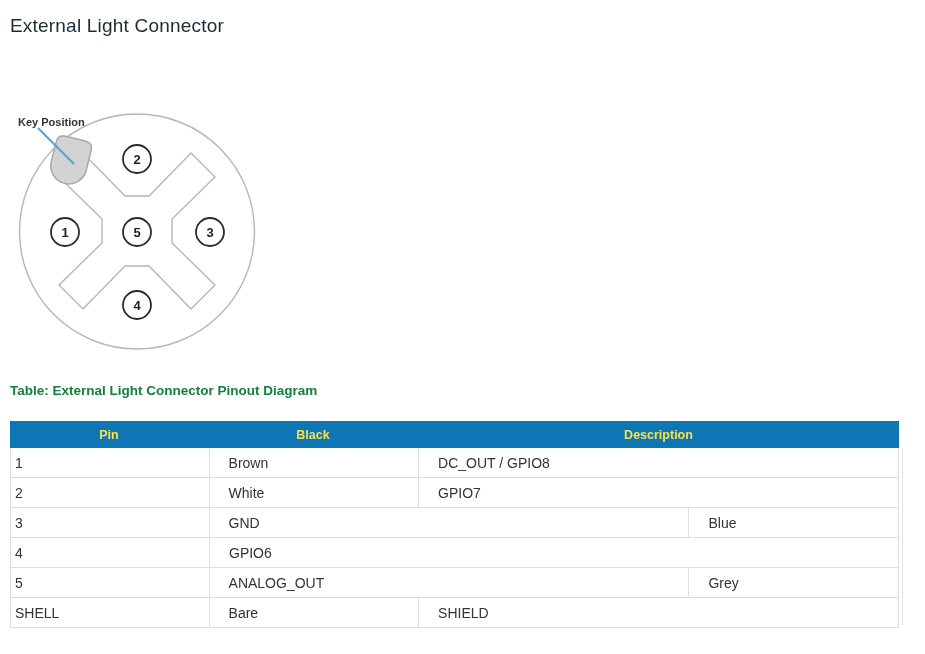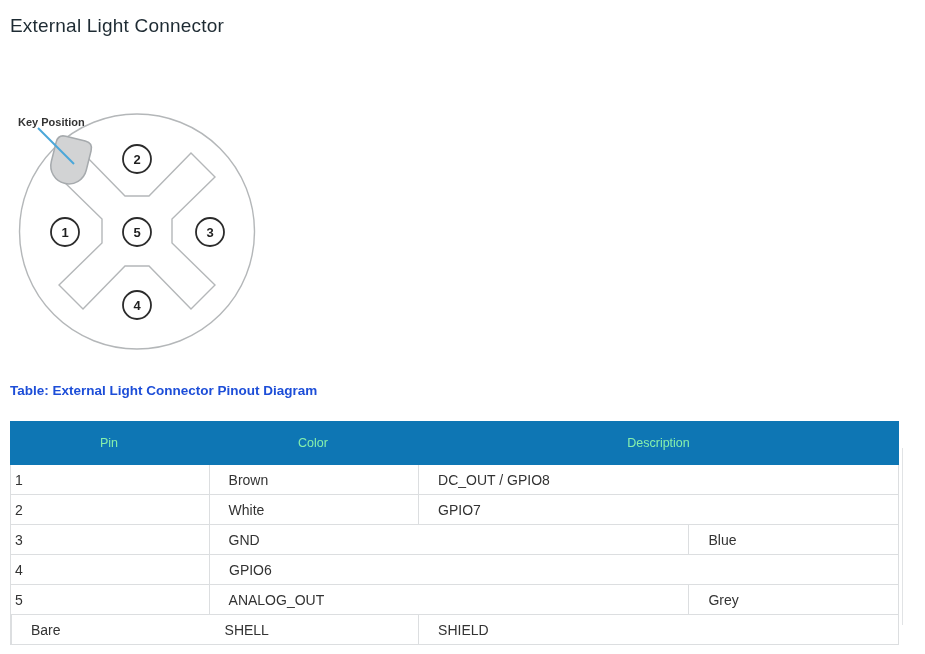--- a/index.html
+++ b/index.html
@@ -12,25 +12,25 @@
     color:#1e2b33;letter-spacing:.2px;
   }
 
   .diagram{position:absolute;left:10px;top:105px;width:260px;height:256px;}
   .diagram svg{display:block;width:260px;height:256px;}
   .diagram text.key-label{font-family:"Liberation Sans",sans-serif;font-size:11px;font-weight:700;fill:#333;}
   .diagram text.pin-num{font-family:"Liberation Sans",sans-serif;font-size:13px;font-weight:700;fill:#1f1f1f;}
 
   .table-caption{
     position:absolute;left:10px;top:383px;
-    font-size:13.5px;font-weight:700;color:#1d4ed8;
+    font-size:13.5px;font-weight:700;color:#15803d;
   }
 
   .pinout-table{position:absolute;left:10px;top:421px;width:889px;}
-  .thead{display:flex;height:44px;color:#86efac;font-size:12.5px;font-weight:400;}
+  .thead{display:flex;height:27px;color:#fde047;font-size:12.5px;font-weight:700;}
   .thead .th{display:flex;align-items:center;justify-content:center;box-sizing:border-box;}
   .tbody .tr{display:flex;height:29px;border-bottom:1px solid #dcdee0;
              border-left:1px solid #dcdee0;border-right:1px solid #dcdee0;
              font-size:14px;color:#333;background:#fff;}
   .tbody .td{display:flex;align-items:center;box-sizing:border-box;padding-left:4px;overflow:hidden;white-space:nowrap;}
   .col-pin{width:198px;}
   .col-color{width:210px;}
   .col-desc{width:481px;}
   .tbody .col-color,.tbody .col-desc{border-left:1px solid #dcdee0;padding-left:19px;}
 
@@ -83,21 +83,21 @@
         <text class="pin-num" x="127" y="127" text-anchor="middle" dominant-baseline="central">5</text>
       </g>
     </svg>
   </div>
 
   <div class="table-caption">Table: External Light Connector Pinout Diagram</div>
 
   <div class="pinout-table">
     <div class="thead" style="background:#0e76b4;">
       <div class="th col-pin">Pin</div>
-      <div class="th col-color">Color</div>
+      <div class="th col-color">Black</div>
       <div class="th col-desc">Description</div>
     </div>
     <div class="tbody">
       <div class="tr">
         <div class="td col-pin">1</div>
         <div class="td col-color">Brown</div>
         <div class="td col-desc">DC_OUT / GPIO8</div>
       </div>
       <div class="tr">
         <div class="td col-pin">2</div>
@@ -112,22 +112,22 @@
       <div class="tr">
         <div class="td col-pin">4</div>
         <div class="td col-desc">GPIO6</div>
       </div>
       <div class="tr">
         <div class="td col-pin">5</div>
         <div class="td col-desc">ANALOG_OUT</div>
         <div class="td col-color">Grey</div>
       </div>
       <div class="tr">
+        <div class="td col-pin">SHELL</div>
         <div class="td col-color">Bare</div>
-        <div class="td col-pin">SHELL</div>
         <div class="td col-desc">SHIELD</div>
       </div>
     </div>
   </div>
 
   <div class="scroll-track-line"></div>
 
 </div>
 
 </body></html>

